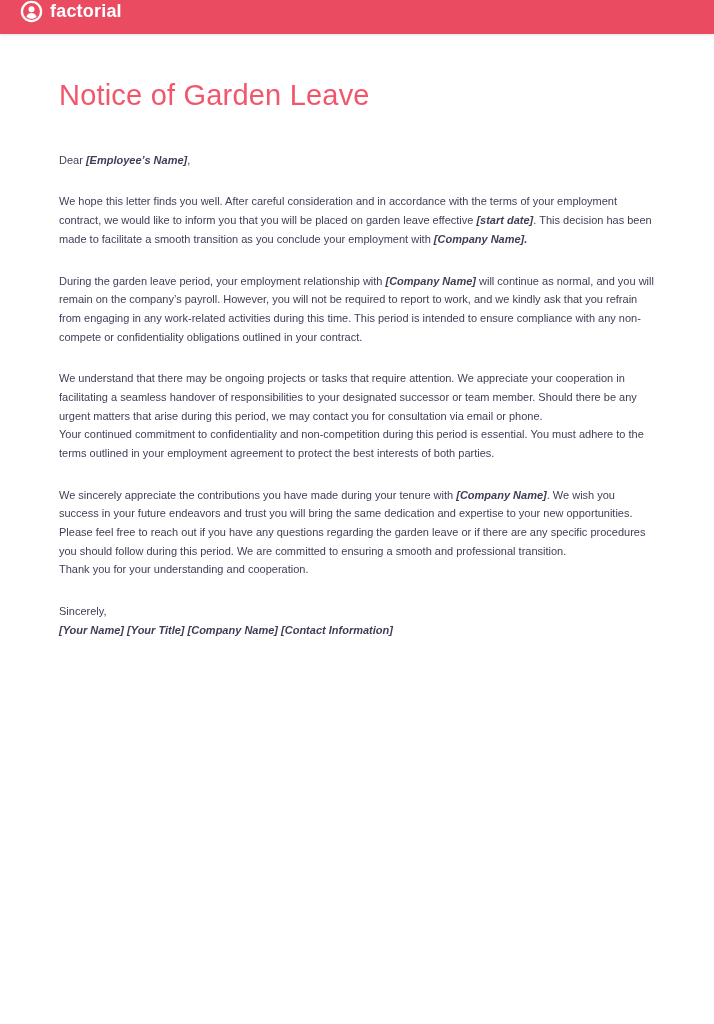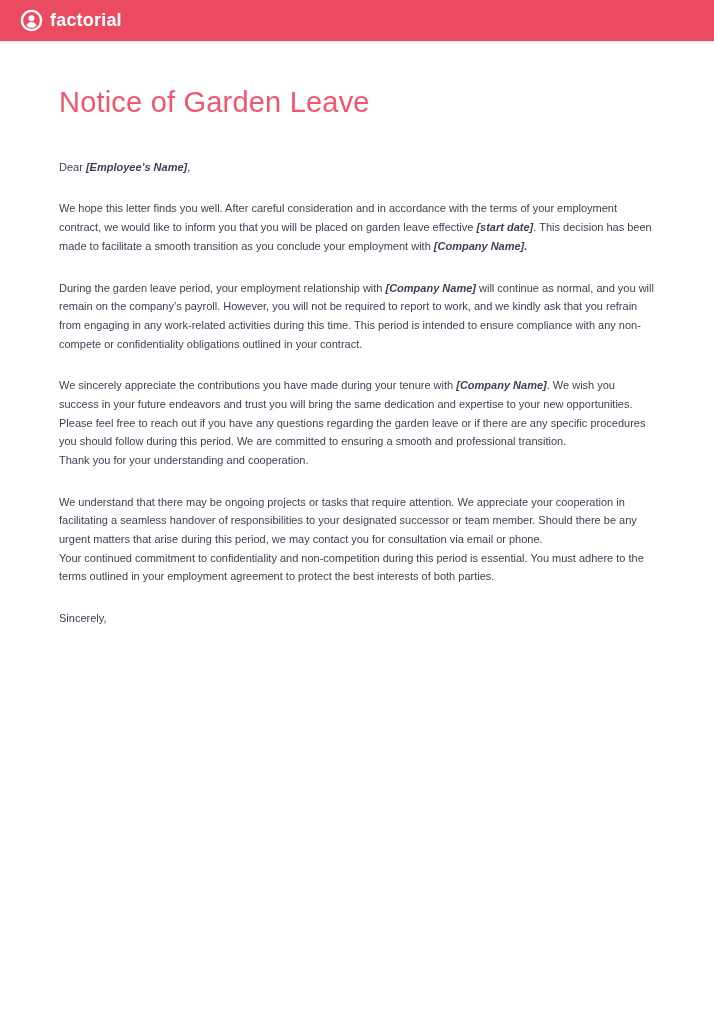--- a/index.html
+++ b/index.html
@@ -9,24 +9,24 @@
     font-family: "Liberation Sans", "DejaVu Sans", sans-serif;
   }
   .page {
     width: 714px;
     min-height: 1024px;
     margin: 0 auto;
     background: #ffffff;
     overflow: hidden;
   }
   .app-header {
-    height: 41px;
+    height: 34px;
     background: var(--header-bg, #EA4B61);
     display: flex;
-    align-items: center;
+    align-items: flex-start;
     padding: 0 20px;
     box-sizing: border-box;
     box-shadow: 0 1px 3px rgba(0,0,0,0.12);
   }
   .brand {
     display: flex;
     align-items: center;
     gap: 7px;
     color: #ffffff;
   }
@@ -84,23 +84,23 @@
       <span class="brand-name">factorial</span>
     </div>
   </header>
 
   <main class="letter">
     <h1 class="page-title">Notice of Garden Leave</h1>
     <div class="letter-body">
         <p class="letter-paragraph"><span>Dear </span><span class="ph">[Employee’s Name]</span><span>,</span></p>
         <p class="letter-paragraph"><span>We hope this letter finds you well. After careful consideration and in accordance with the terms of your employment contract, we would like to inform you that you will be placed on garden leave effective </span><span class="ph">[start date]</span><span>. This decision has been made to facilitate a smooth transition as you conclude your employment with </span><span class="ph">[Company Name].</span></p>
         <p class="letter-paragraph"><span>During the garden leave period, your employment relationship with </span><span class="ph">[Company Name]</span><span> will continue as normal, and you will remain on the company’s payroll. However, you will not be required to report to work, and we kindly ask that you refrain from engaging in any work-related activities during this time. This period is intended to ensure compliance with any non-compete or confidentiality obligations outlined in your contract.</span></p>
+        <p class="letter-paragraph"><span>We understand that there may be ongoing projects or tasks that require attention. We appreciate your cooperation in facilitating a seamless handover of responsibilities to your designated successor or team member. Should there be any urgent matters that arise during this period, we may contact you for consultation via email or phone.
+Your continued commitment to confidentiality and non-competition during this period is essential. You must adhere to the terms outlined in your employment agreement to protect the best interests of both parties.</span></p>
         <p class="letter-paragraph"><span>We sincerely appreciate the contributions you have made during your tenure with </span><span class="ph">[Company Name]</span><span>. We wish you success in your future endeavors and trust you will bring the same dedication and expertise to your new opportunities.
 Please feel free to reach out if you have any questions regarding the garden leave or if there are any specific procedures you should follow during this period. We are committed to ensuring a smooth and professional transition.
 Thank you for your understanding and cooperation.</span></p>
-        <p class="letter-paragraph"><span>We understand that there may be ongoing projects or tasks that require attention. We appreciate your cooperation in facilitating a seamless handover of responsibilities to your designated successor or team member. Should there be any urgent matters that arise during this period, we may contact you for consultation via email or phone.
-Your continued commitment to confidentiality and non-competition during this period is essential. You must adhere to the terms outlined in your employment agreement to protect the best interests of both parties.</span></p>
         <p class="letter-paragraph"><span>Sincerely,
-</span></p>
+</span><span class="ph">[Your Name] [Your Title] [Company Name] [Contact Information]</span></p>
       </div>
   </main>
 
 </div>
 
 </body></html>

